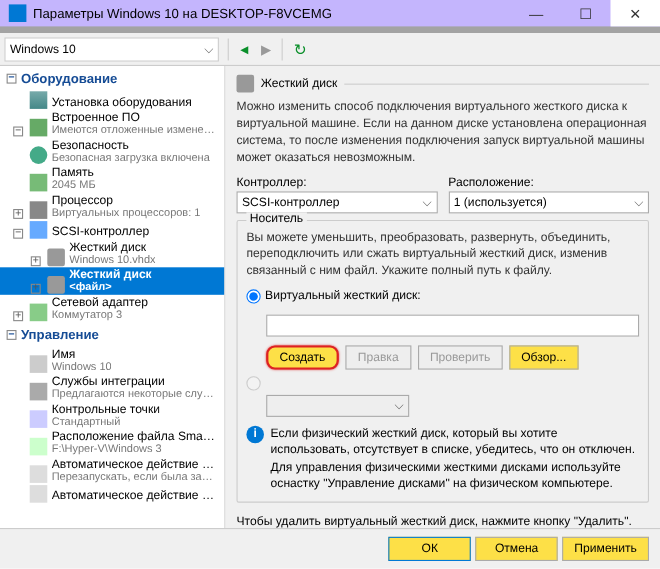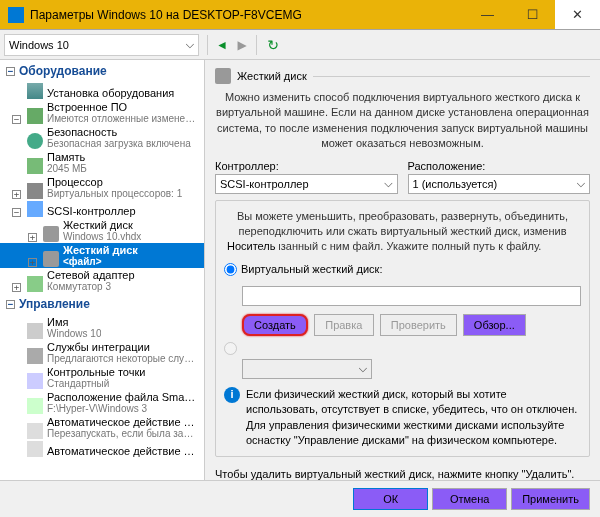--- a/index.html
+++ b/index.html
@@ -1,17 +1,17 @@
 <!DOCTYPE html>
 <html><head>
 <meta charset="utf-8">
 <style>
 * { margin: 0; padding: 0; box-sizing: border-box; }
 body { font-family: "Segoe UI", Tahoma, sans-serif; font-size: 11px; background: #fff; width: 600px; height: 517px; overflow: hidden; }
-.titlebar { height: 30px; background: #eab308; display: flex; align-items: center; padding-left: 8px; border-bottom: 1px solid #a3a3a3; }
+.titlebar { height: 30px; background: #c4b5fd; display: flex; align-items: center; padding-left: 8px; border-bottom: 6px solid #a3a3a3; }
 .titlebar-icon { width: 16px; height: 16px; margin-right: 6px; background: #0078d4; }
 .titlebar-text { flex: 1; font-size: 12px; color: #000; }
 .titlebar-btns { display: flex; height: 100%; }
 .titlebar-btn { width: 45px; display: flex; align-items: center; justify-content: center; font-size: 13px; color: #333; }
 .titlebar-btn.close { background: #fff; }
 .toolbar { height: 30px; display: flex; align-items: center; border-bottom: 1px solid #ccc; background: #f0f0f0; }
 .toolbar-combo { width: 195px; height: 22px; margin: 0 4px; border: 1px solid #ccc; display: flex; align-items: center; padding: 0 4px; background: #fff; font-size: 11px; }
 .toolbar-combo .chev { margin-left: auto; color: #555; }
 .toolbar-sep { width: 1px; height: 20px; background: #ccc; margin: 0 4px; }
 .nav-arrow { width: 20px; color: #999; text-align: center; font-size: 12px; }
@@ -25,34 +25,34 @@
 .tree-item .ic { width: 16px; height: 16px; display: inline-flex; align-items: center; justify-content: center; font-size: 10px; flex-shrink: 0; }
 .tree-item .txt { display: flex; flex-direction: column; }
 .tree-item .label { font-size: 11px; color: #000; white-space: nowrap; overflow: hidden; text-overflow: ellipsis; max-width: 150px; }
 .tree-item .sub { font-size: 10px; color: #777; white-space: nowrap; overflow: hidden; text-overflow: ellipsis; max-width: 150px; }
 .tree-item.selected { background: #0078d4; }
 .tree-item.selected .label, .tree-item.selected .sub { color: #fff; font-weight: bold; }
 .content { flex: 1; padding: 8px 10px; overflow: hidden; }
 .group-title { display: flex; align-items: center; margin-bottom: 6px; }
 .group-title .ic { width: 16px; height: 16px; margin-right: 6px; }
 .group-title .line { flex: 1; height: 1px; background: #ccc; margin-left: 6px; }
-.desc { font-size: 11px; color: #333; margin-bottom: 8px; line-height: 1.4; text-align: center; }
+.desc { font-size: 11px; color: #333; margin-bottom: 8px; line-height: 1.4; }
 .row { display: flex; gap: 10px; margin-bottom: 4px; }
 .field { flex: 1; display: flex; flex-direction: column; }
 .field-label { font-size: 11px; margin-bottom: 2px; }
 .combo { border: 1px solid #aaa; height: 20px; display: flex; align-items: center; padding: 0 4px; background: #fff; font-size: 11px; }
 .combo .chev { margin-left: auto; color: #555; }
 .subgroup { border: 1px solid #ccc; border-radius: 2px; padding: 8px; margin-top: 6px; position: relative; }
-.subgroup-title { position: absolute; top: -8px; left: 8px; background: #f0f0f0; padding: 0 3px; font-size: 11px; margin-top: 47px; }
+.subgroup-title { position: absolute; top: -8px; left: 8px; background: #f0f0f0; padding: 0 3px; font-size: 11px; }
 .content { background: #f0f0f0; }
 .radio-row { display: flex; align-items: center; gap: 4px; margin: 4px 0; font-size: 11px; }
 .radio-row.disabled { color: #888; }
 .path-input { width: 100%; height: 20px; border: 1px solid #aaa; background: #fff; margin: 6px 0 8px 18px; width: calc(100% - 18px); }
 .btn-row { display: flex; gap: 6px; margin-left: 18px; margin-bottom: 6px; }
-.btn { border: 1px solid #aaa; background: #8b5cf6; padding: 2px 10px; font-size: 11px; min-width: 60px; text-align: center; height: 22px; display: flex; align-items: center; justify-content: center; }
+.btn { border: 1px solid #aaa; background: #fde047; padding: 2px 10px; font-size: 11px; min-width: 60px; text-align: center; height: 22px; display: flex; align-items: center; justify-content: center; }
 .btn.disabled { color: #999; background: #eee; }
 .btn.highlighted { border: 2px solid #d22; border-radius: 8px; box-shadow: 0 0 2px #d22; }
 .combo.disabled { background: #eee; color: #999; }
 .info-row { display: flex; gap: 6px; align-items: flex-start; margin-top: 8px; font-size: 11px; line-height: 1.4; }
 .info-icon { width: 16px; height: 16px; background: #0078d4; border-radius: 50%; color: #fff; font-weight: bold; display: flex; align-items: center; justify-content: center; font-size: 11px; flex-shrink: 0; }
 .delete-text { font-size: 11px; margin: 10px 0 6px; line-height: 1.4; }
 .footer { height: 37px; border-top: 1px solid #ccc; background: #f0f0f0; display: flex; align-items: center; justify-content: flex-end; gap: 4px; padding: 0 10px; }
 .footer .btn { min-width: 75px; }
 .footer .btn.primary { border: 1px solid #0078d4; }
 .ic-hw { background: linear-gradient(#7aa,#488); }

